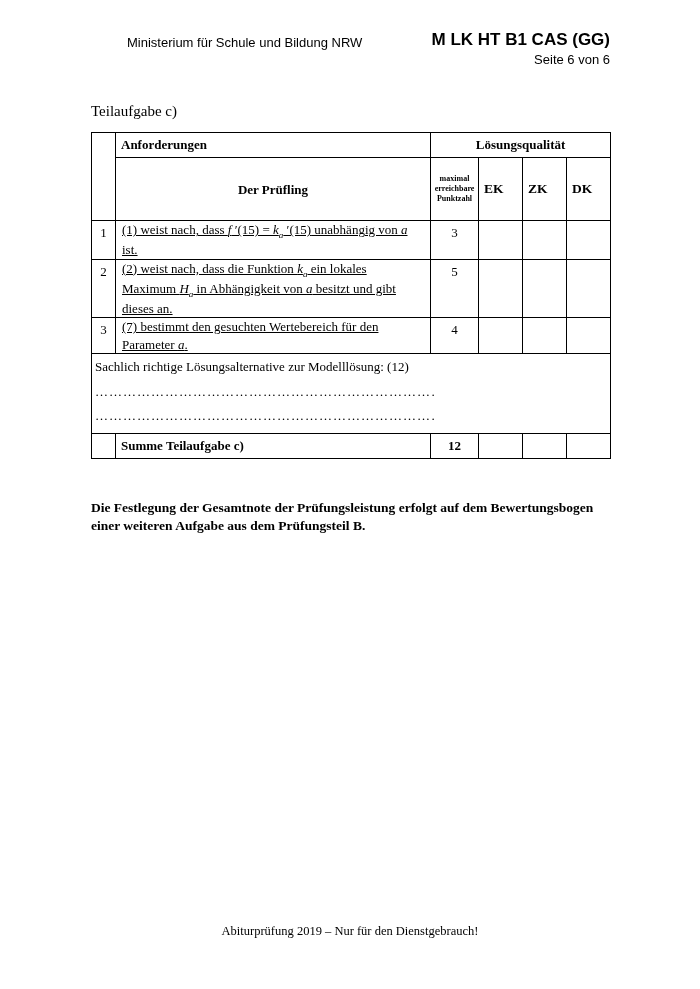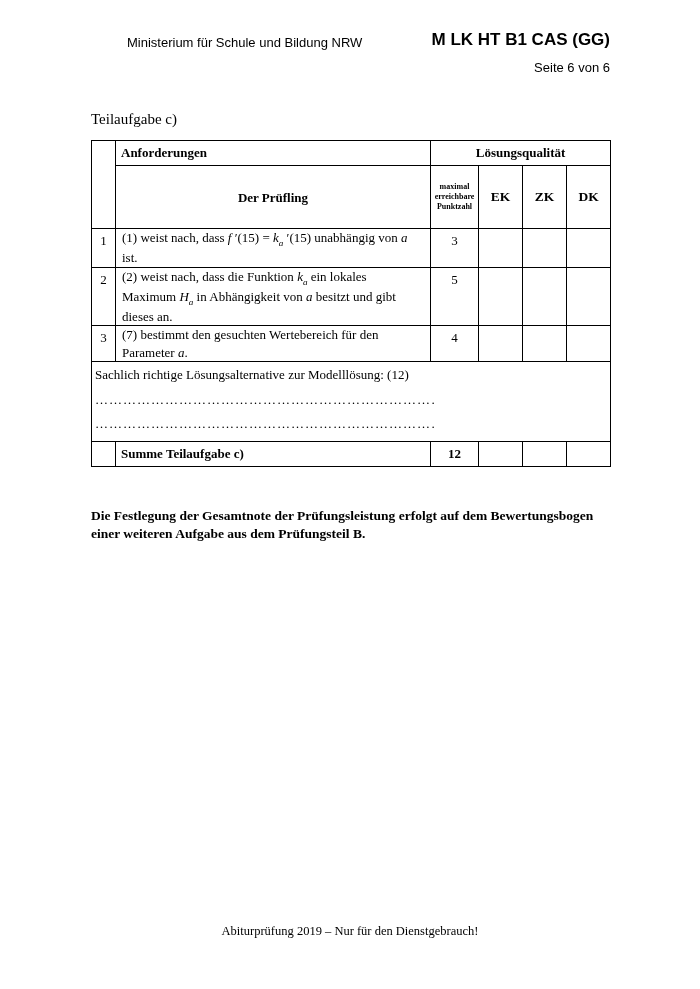--- a/index.html
+++ b/index.html
@@ -12,40 +12,40 @@
     padding:30px 90px 0 91px;box-sizing:border-box;
   }
   
   .doc-header{
     display:flex;justify-content:space-between;align-items:flex-start;
     font-family:"Liberation Sans", sans-serif;
   }
   .doc-header .left-txt{font-size:13px;padding-top:5px;margin-left:36px;}
   .doc-header .right-blk{text-align:right;}
   .doc-header .doc-title{font-weight:bold;font-size:17px;line-height:1.2;}
-  .doc-header .page-num{font-size:13px;margin-top:10px;}
+  .doc-header .page-num{font-size:13px;margin-top:2px;}
 
   .section-title{font-weight:normal;font-size:15px;margin-top:36px;}
 
   table{border-collapse:collapse;table-layout:fixed;width:519px;font-size:13px;}
   .main-table{margin-top:12px;}
   td,th{border:1px solid #000;padding:3px 5px;vertical-align:top;line-height:1.35;}
   .it{font-style:italic;}
   sub{font-size:0.7em;font-style:italic;}
 
   .h-anf{font-weight:bold;text-align:left;height:18px;}
   .h-lq{font-weight:bold;text-align:center;}
   .h-pruef{font-weight:bold;text-align:center;vertical-align:middle;}
   .h-pts{font-weight:bold;font-size:8px;text-align:center;vertical-align:middle;
          padding:16px 1px;line-height:1.25;margin-top:16px;}
-  .h-mark{font-weight:bold;text-align:center;vertical-align:middle;font-size:13.5px;}
+  .h-mark{font-weight:bold;text-align:left;vertical-align:middle;font-size:13.5px;}
 
   .num-cell{text-align:center;}
   .pts-cell{text-align:center;}
-  .req-cell{padding:0 6px;}
+  .req-cell{padding:0 6px;text-decoration:underline;}
 
   .alt-cell{padding:4px 4px 8px 3px;}
   .alt-note{margin:0;}
   .dots{white-space:nowrap;overflow:hidden;width:339px;margin-top:7px;letter-spacing:1px;}
 
   .sum-label{font-weight:bold;}
   .sum-pts{font-weight:bold;text-align:center;}
   .sum-row td{height:18px;}
 
   .total-table{margin-top:32px;}

